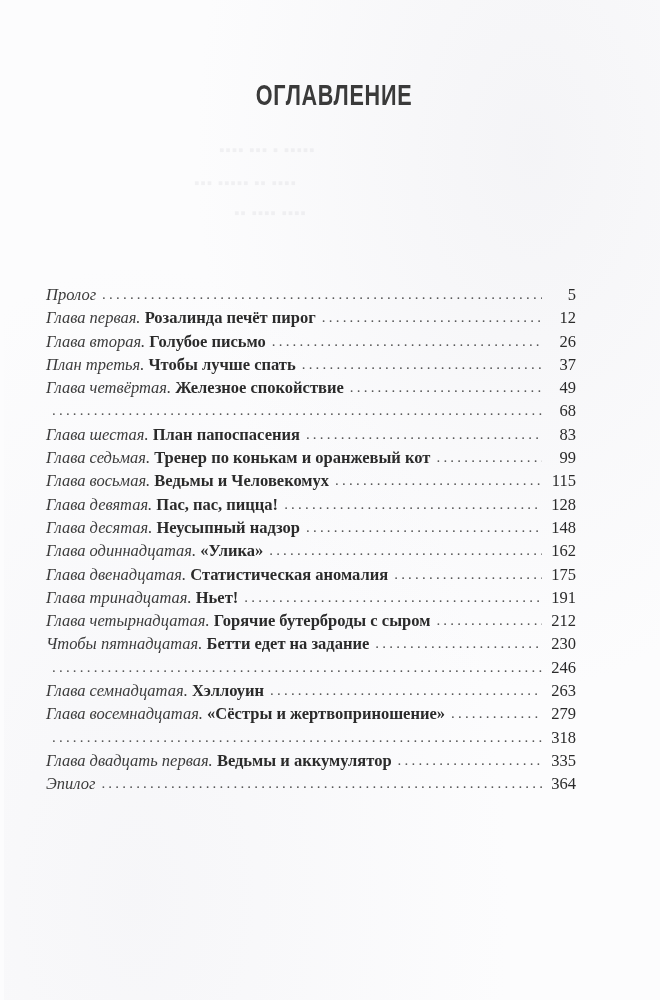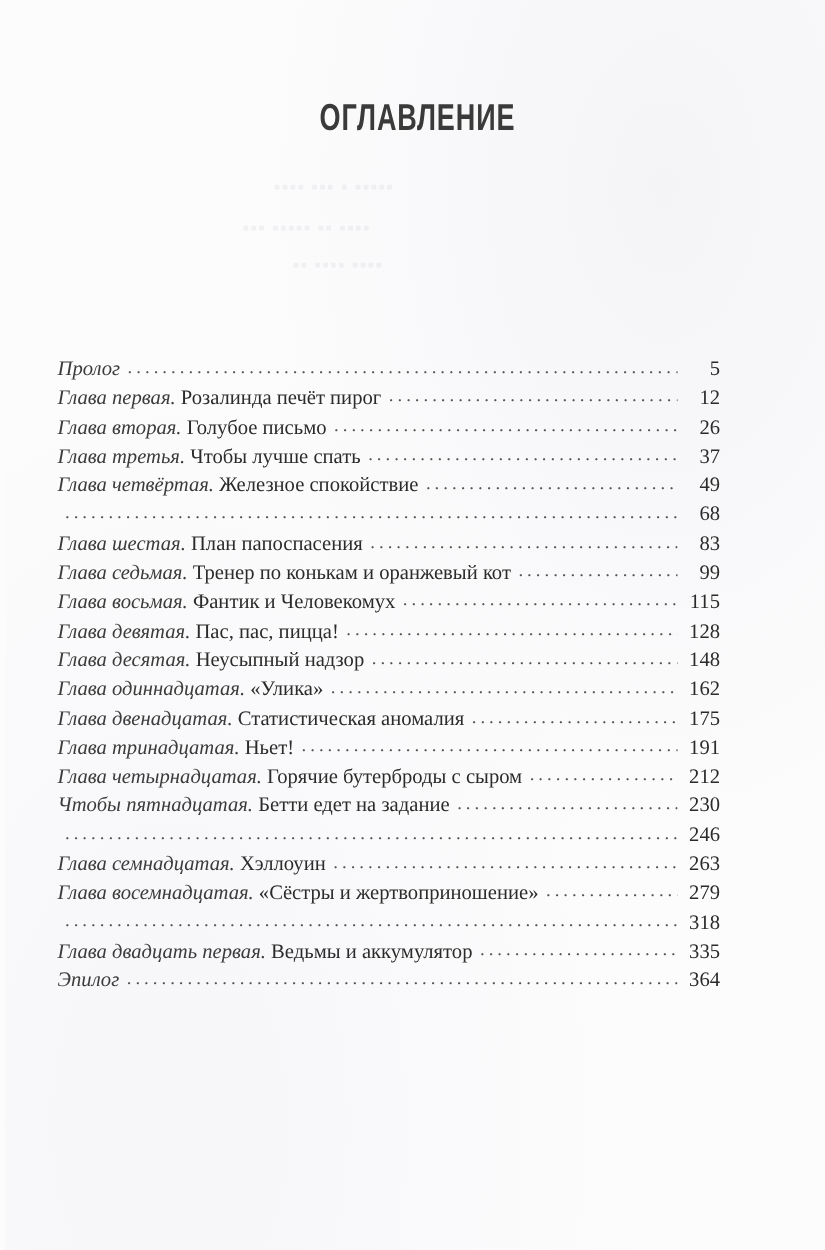--- a/index.html
+++ b/index.html
@@ -62,20 +62,21 @@
     .label {
       flex: 0 0 auto;
       font-family: "Liberation Serif", serif;
     }
     .label .ch {
       font-style: italic;
       color: #3b3b3b;
     }
     .label .nm {
       color: #2b2b2b;
+      font-weight: bold;
     }
     .dots {
       flex: 1 1 auto;
       overflow: hidden;
       margin: 0 4px 0 6px;
       color: #555;
       font-family: "Liberation Serif", serif;
       letter-spacing: 3.2px;
       font-size: 15px;
     }
@@ -111,21 +112,21 @@
       <span class="label"><span class="ch">Глава первая.</span><span class="nm"> Розалинда печёт пирог</span></span>
       <span class="dots"></span>
       <span class="page-num">12</span>
     </div>
     <div class="row">
       <span class="label"><span class="ch">Глава вторая.</span><span class="nm"> Голубое письмо</span></span>
       <span class="dots"></span>
       <span class="page-num">26</span>
     </div>
     <div class="row">
-      <span class="label"><span class="ch">Глава третья.</span><span class="nm"> Чтобы лучше спать</span></span>
+      <span class="label"><span class="ch">План третья.</span><span class="nm"> Чтобы лучше спать</span></span>
       <span class="dots"></span>
       <span class="page-num">37</span>
     </div>
     <div class="row">
       <span class="label"><span class="ch">Глава четвёртая.</span><span class="nm"> Железное спокойствие</span></span>
       <span class="dots"></span>
       <span class="page-num">49</span>
     </div>
     <div class="row">
       <span class="dots"></span>
@@ -135,21 +136,21 @@
       <span class="label"><span class="ch">Глава шестая.</span><span class="nm"> План папоспасения</span></span>
       <span class="dots"></span>
       <span class="page-num">83</span>
     </div>
     <div class="row">
       <span class="label"><span class="ch">Глава седьмая.</span><span class="nm"> Тренер по конькам и оранжевый кот</span></span>
       <span class="dots"></span>
       <span class="page-num">99</span>
     </div>
     <div class="row">
-      <span class="label"><span class="ch">Глава восьмая.</span><span class="nm"> Фантик и Человекомух</span></span>
+      <span class="label"><span class="ch">Глава восьмая.</span><span class="nm"> Ведьмы и Человекомух</span></span>
       <span class="dots"></span>
       <span class="page-num">115</span>
     </div>
     <div class="row">
       <span class="label"><span class="ch">Глава девятая.</span><span class="nm"> Пас, пас, пицца!</span></span>
       <span class="dots"></span>
       <span class="page-num">128</span>
     </div>
     <div class="row">
       <span class="label"><span class="ch">Глава десятая.</span><span class="nm"> Неусыпный надзор</span></span>

